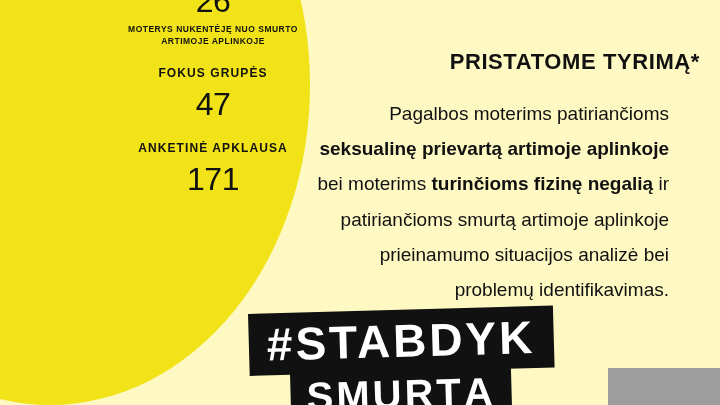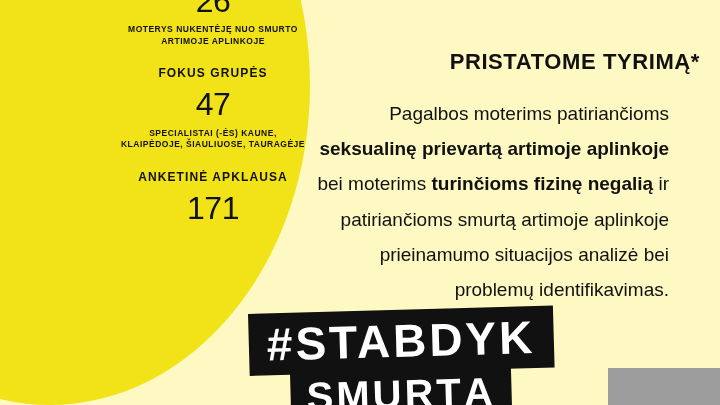--- a/index.html
+++ b/index.html
@@ -166,21 +166,20 @@
     <div class="stat-block">
       <div class="stat-number">26</div>
       <div class="stat-caption">MOTERYS NUKENTĖJĘ NUO SMURTO ARTIMOJE APLINKOJE</div>
     </div>
 
     <div class="spacer-md"></div>
 
     <div class="stat-block">
       <div class="stat-kicker">FOKUS GRUPĖS</div>
       <div class="stat-number">47</div>
-      <div class="stat-caption">SPECIALISTAI (-ĖS) KAUNE, KLAIPĖDOJE, ŠIAULIUOSE, TAURAGĖJE</div>
     </div>
 
     <div class="spacer-md"></div>
 
     <div class="stat-block">
       <div class="stat-kicker">ANKETINĖ APKLAUSA</div>
       <div class="stat-number">171</div>
     </div>
 
   </div>

